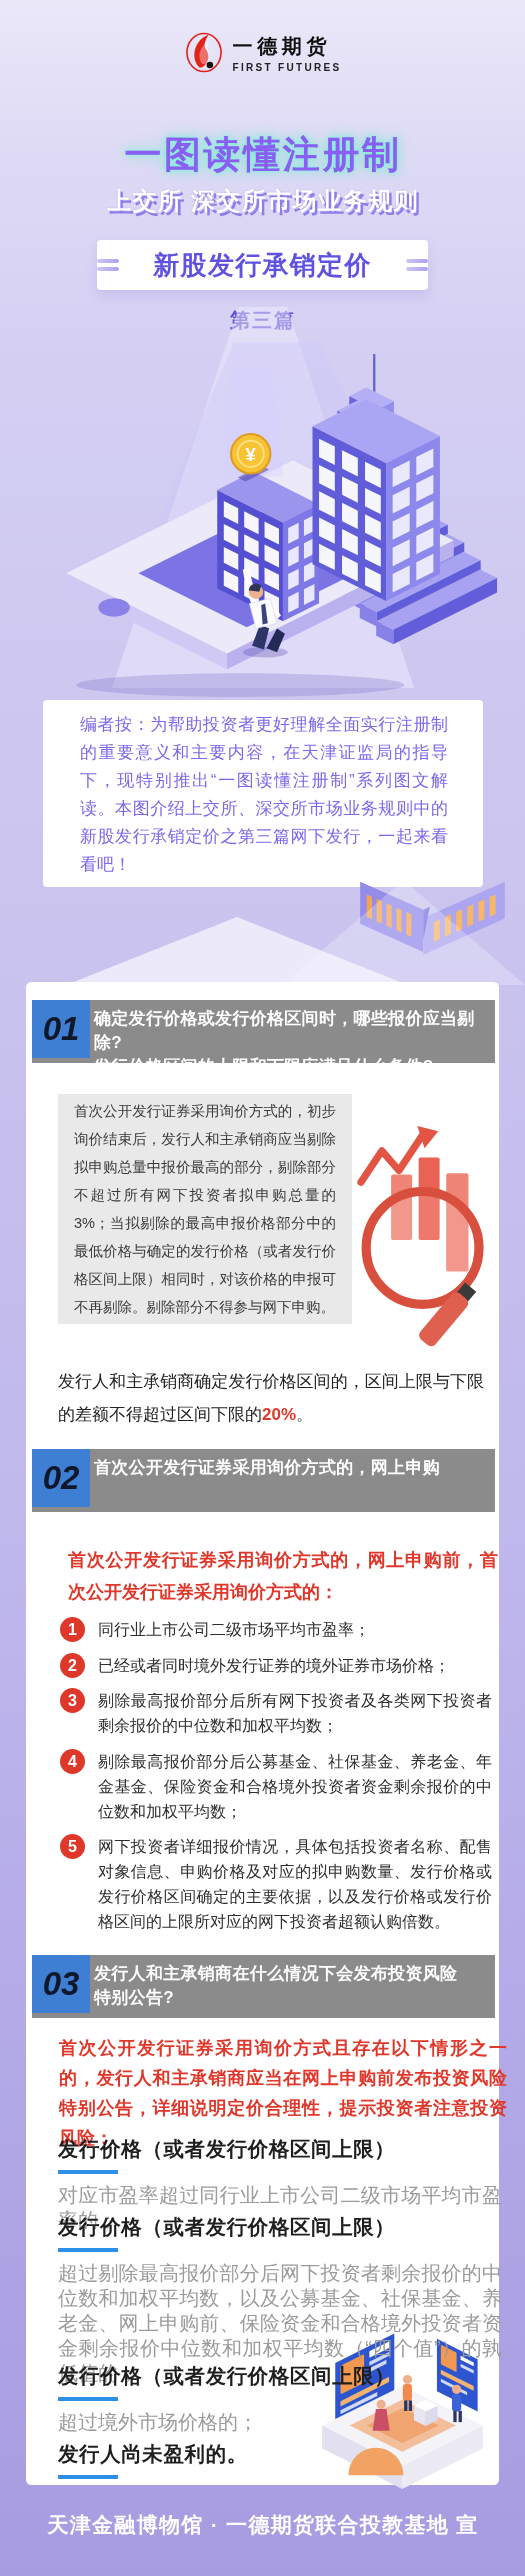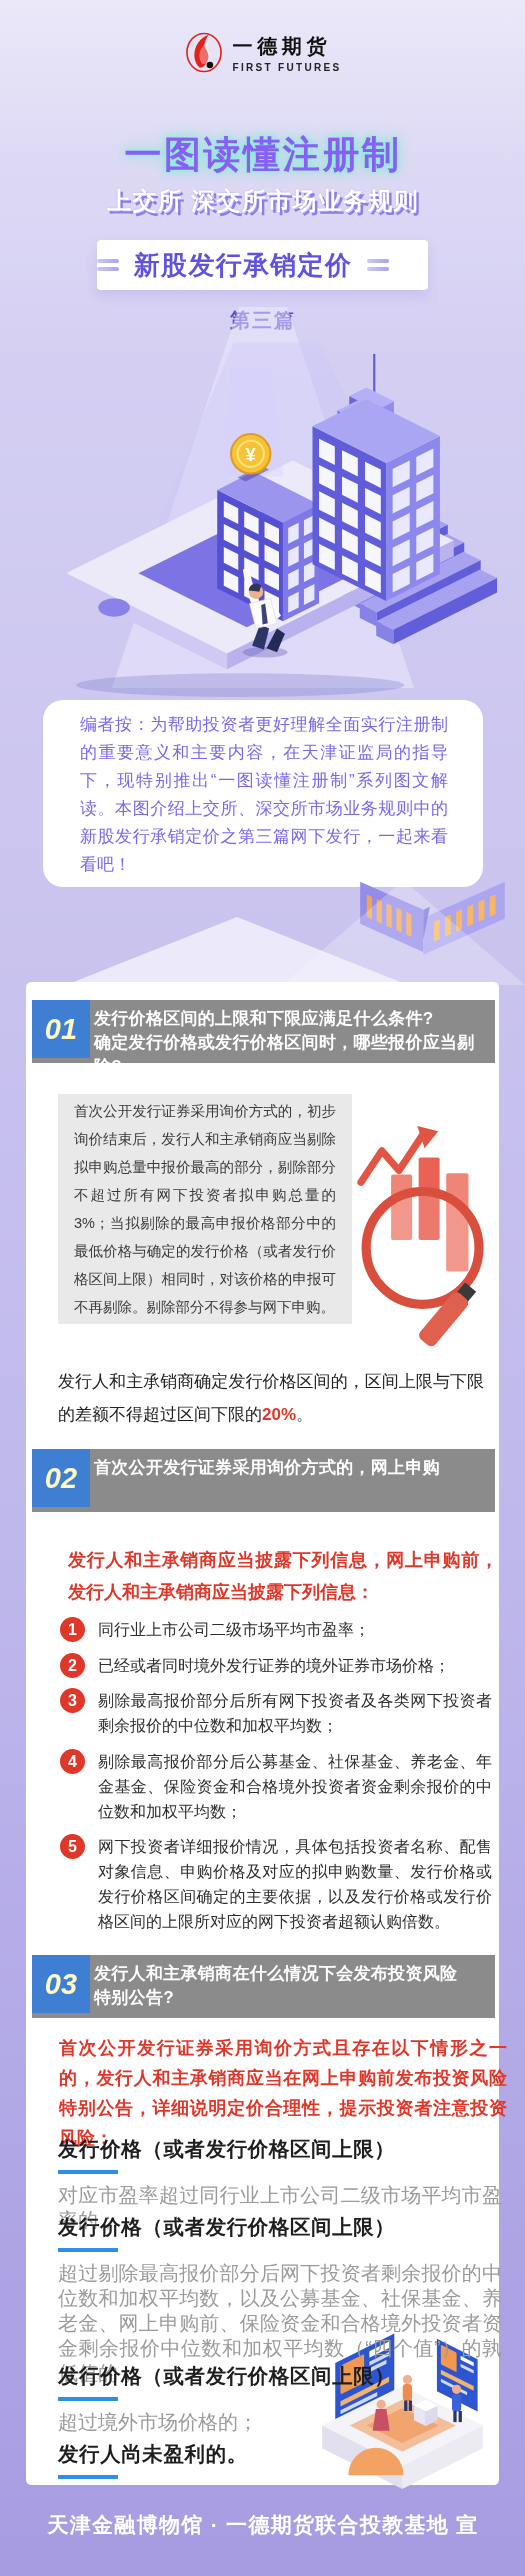--- a/index.html
+++ b/index.html
@@ -18,42 +18,42 @@
   .beam{position:absolute;left:112px;top:307px;width:302px;height:381px;
     background:rgba(238,235,253,.5);clip-path:polygon(42% 0,58% 0,100% 100%,0 100%)}
 
   .t-badge{position:absolute;top:130px;left:0;width:526px;text-align:center;
     font-size:37px;font-weight:900;color:#8a5ef5;letter-spacing:2.6px;
     text-shadow:0 0 6.6px rgba(126,240,214,.95),0 0 14.5px rgba(110,235,205,.8),0 0 1.3px rgba(126,240,214,1)}
   .t-main{position:absolute;top:185px;left:0;width:526px;text-align:center;
     font-size:24px;font-weight:900;color:#fff;letter-spacing:1.3px;
     text-shadow:2.6px 3.3px 0 rgba(137,122,233,.95),0 0 1.3px rgba(137,122,233,.6)}
   .t-box{position:absolute;top:240px;left:97px;width:331px;height:50px;background:#fff;border-radius:4px;
-    box-shadow:0 5.3px 12px rgba(120,108,220,.18);display:flex;align-items:center;justify-content:flex-start;gap:14.5px}
+    box-shadow:0 5.3px 12px rgba(120,108,220,.18);display:flex;align-items:center;justify-content:space-between;gap:14.5px}
   .t-box-label{font-size:26px;font-weight:900;color:#6052e0;letter-spacing:1.3px}
   .eq{display:flex;flex-direction:column;gap:4.6px}
   .eq i{display:block;width:22.3px;height:4px;border-radius:2px;background:linear-gradient(90deg,#cdc7f4,#aaa2ee)}
   .episode{position:absolute;top:307px;left:0;width:526px;text-align:center;font-size:20px;font-weight:800;color:#5b4bd8;letter-spacing:2px}
 
   
-  .note-card{position:absolute;top:700px;left:43px;width:440px;height:187px;background:#fff;border-radius:20px;
+  .note-card{position:absolute;top:700px;left:43px;width:440px;height:187px;background:#fff;border-radius:4px;
     padding:10.5px 35px 0 37px}
   .note-card p{font-size:17px;line-height:28px;color:#7b68ea;font-weight:500;text-align:justify}
   .pyramid{position:absolute;left:66px;top:917px;width:342px;height:68px;background:rgba(245,243,253,.8);
     clip-path:polygon(50% 0,0 100%,100% 100%)}
   .pyramid2{position:absolute;left:282px;top:880px;width:243px;height:105px;background:rgba(255,255,255,.25);
     clip-path:polygon(50% 0,0 100%,100% 100%)}
 
   
   .card{position:absolute;top:982px;left:26px;width:473px;height:1503px;background:#fff;border-radius:5.3px}
 
   .sec-bar{position:absolute;left:32px;width:463px;height:63px;background:#8b8b8b}
   #bar1{top:1000px}#bar2{top:1449px}#bar3{top:1955px}
-  .sec-num{position:absolute;left:0;top:0;width:58px;height:58px;background:#3e7ed3;color:#fef9c3;text-align:center;
-    font-style:italic;font-weight:800;font-size:29px;line-height:58px;font-family:"Liberation Sans",sans-serif}
+  .sec-num{position:absolute;left:0;top:0;width:58px;height:58px;background:#3e7ed3;color:#0f172a;text-align:center;
+    font-style:italic;font-weight:800;font-size:33px;line-height:58px;font-family:"Liberation Sans",sans-serif}
   .sec-title{position:absolute;left:62px;top:7.2px;width:399px;color:#fff;font-weight:700;font-size:17px;line-height:24px;letter-spacing:0.3px}
 
   .quote-box{position:absolute;left:58px;top:1094px;width:294px;background:#e9e9e9;padding:3px 16px;
     font-size:14.5px;line-height:28px;color:#3a3a3a;text-align:justify}
   .magnifier{position:absolute;left:357px;top:1110px}
 
   .note20{position:absolute;left:58px;top:1365px;width:426px;font-size:17px;line-height:33px;color:#222;text-align:justify}
   .note20 b{color:#e0372b;font-weight:800}
 
   .intro{position:absolute;color:#e0372b;font-weight:700;text-align:justify}
@@ -300,22 +300,22 @@
   </svg>
 
   <div class="pyramid2"></div>
   <div class="pyramid"></div>
 
   <div class="card"></div>
 
   <div class="sec-bar" id="bar1">
     <div class="sec-num">01</div>
     <div class="sec-title">
+      <div>确定发行价格或发行价格区间时，哪些报价应当剔除?</div>
       <div>发行价格区间的上限和下限应满足什么条件?</div>
-      <div>确定发行价格或发行价格区间时，哪些报价应当剔除?</div>
     </div>
   </div>
 
   <div class="quote-box">首次公开发行证券采用询价方式的，初步询价结束后，发行人和主承销商应当剔除拟申购总量中报价最高的部分，剔除部分不超过所有网下投资者拟申购总量的3%；当拟剔除的最高申报价格部分中的最低价格与确定的发行价格（或者发行价格区间上限）相同时，对该价格的申报可不再剔除。剔除部分不得参与网下申购。</div>
 
   <svg class="magnifier" width="141" height="243" viewBox="0 0 215 370">
     <rect x="52" y="98" width="32" height="100" rx="3" fill="#ef8577"></rect>
     <rect x="94" y="72" width="32" height="126" rx="3" fill="#ea6253"></rect>
     <rect x="136" y="96" width="34" height="150" rx="3" fill="#ef8577"></rect>
     <polyline points="6,110 38,62 64,92 100,38" stroke="#e25545" stroke-width="11" fill="none" stroke-linejoin="round" stroke-linecap="round"></polyline>
@@ -329,21 +329,21 @@
 
   <div class="note20"><span>发行人和主承销商确定发行价格区间的，区间上限与下限的差额不得超过区间下限的</span><b>20%</b><span>。</span></div>
 
   <div class="sec-bar" id="bar2">
     <div class="sec-num">02</div>
     <div class="sec-title">
       <div>首次公开发行证券采用询价方式的，网上申购</div>
     </div>
   </div>
 
-  <div class="intro" id="intro2">发行人和主承销商应当披露下列信息，网上申购前，发行人和主承销商应当披露下列信息：</div>
+  <div class="intro" id="intro2">首次公开发行证券采用询价方式的，网上申购前，首次公开发行证券采用询价方式的：</div>
 
   <div class="item" id="item1">
     <span class="badge">1</span>
     <div class="item-txt">同行业上市公司二级市场平均市盈率；</div>
   </div>
   <div class="item" id="item2">
     <span class="badge">2</span>
     <div class="item-txt">已经或者同时境外发行证券的境外证券市场价格；</div>
   </div>
   <div class="item" id="item3">

